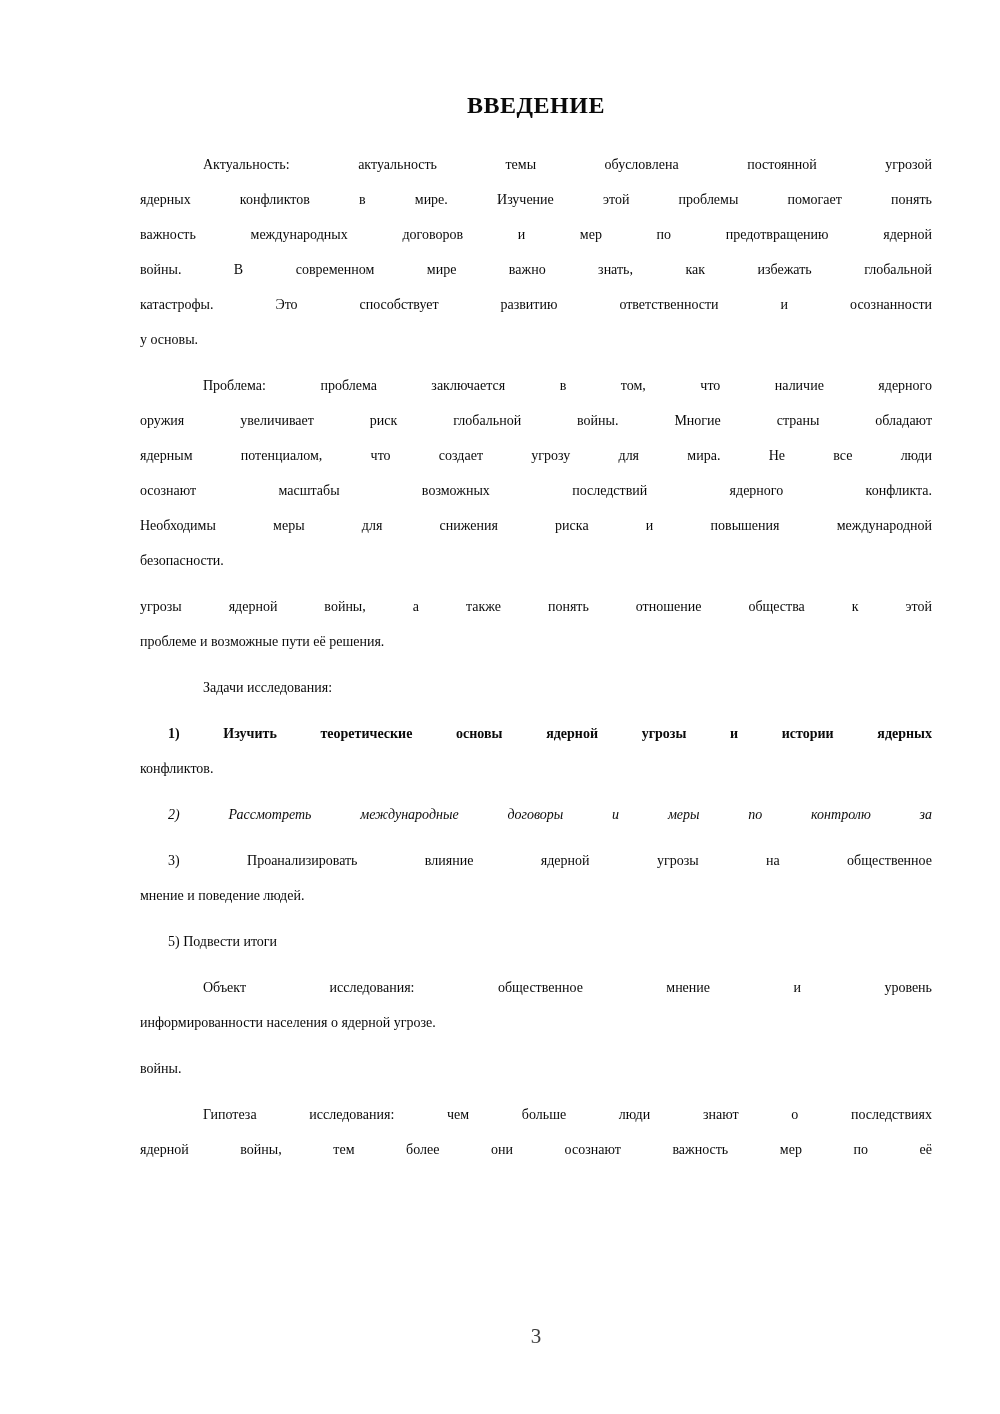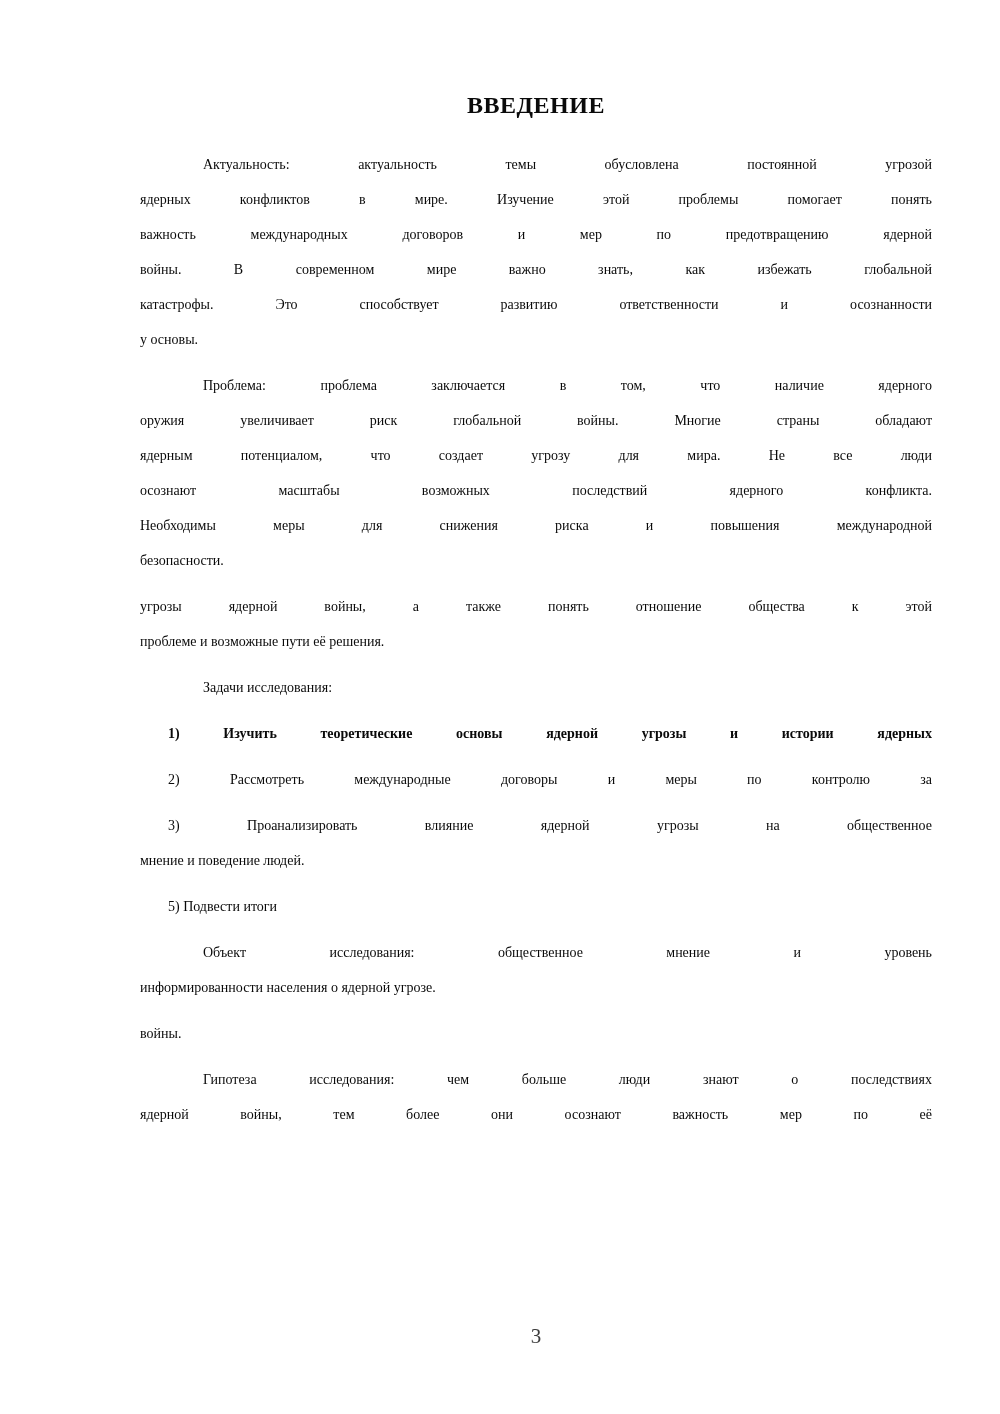--- a/index.html
+++ b/index.html
@@ -73,23 +73,24 @@
         </div>
         <div class="para">
           <div class="line just">угрозы ядерной войны, а также понять отношение общества к этой</div>
           <div class="line">проблеме и возможные пути её решения.</div>
         </div>
         <div class="para">
           <div class="line" style="text-indent: 63px;">Задачи исследования:</div>
         </div>
         <div class="para">
           <div class="line just" style="text-indent: 28px; font-weight: bold;">1) Изучить теоретические основы ядерной угрозы и истории ядерных</div>
+          <div class="line">конфликтов.</div>
         </div>
         <div class="para">
-          <div class="line just" style="text-indent: 28px;">2) Рассмотреть международные договоры и меры по контролю за</div>
+          <div class="line just" style="text-indent: 28px; font-style: italic;">2) Рассмотреть международные договоры и меры по контролю за</div>
         </div>
         <div class="para">
           <div class="line just" style="text-indent: 28px;">3) Проанализировать влияние ядерной угрозы на общественное</div>
           <div class="line">мнение и поведение людей.</div>
         </div>
         <div class="para">
           <div class="line" style="text-indent: 28px;">5) Подвести итоги</div>
         </div>
         <div class="para">
           <div class="line just" style="text-indent: 63px;">Объект исследования: общественное мнение и уровень</div>

